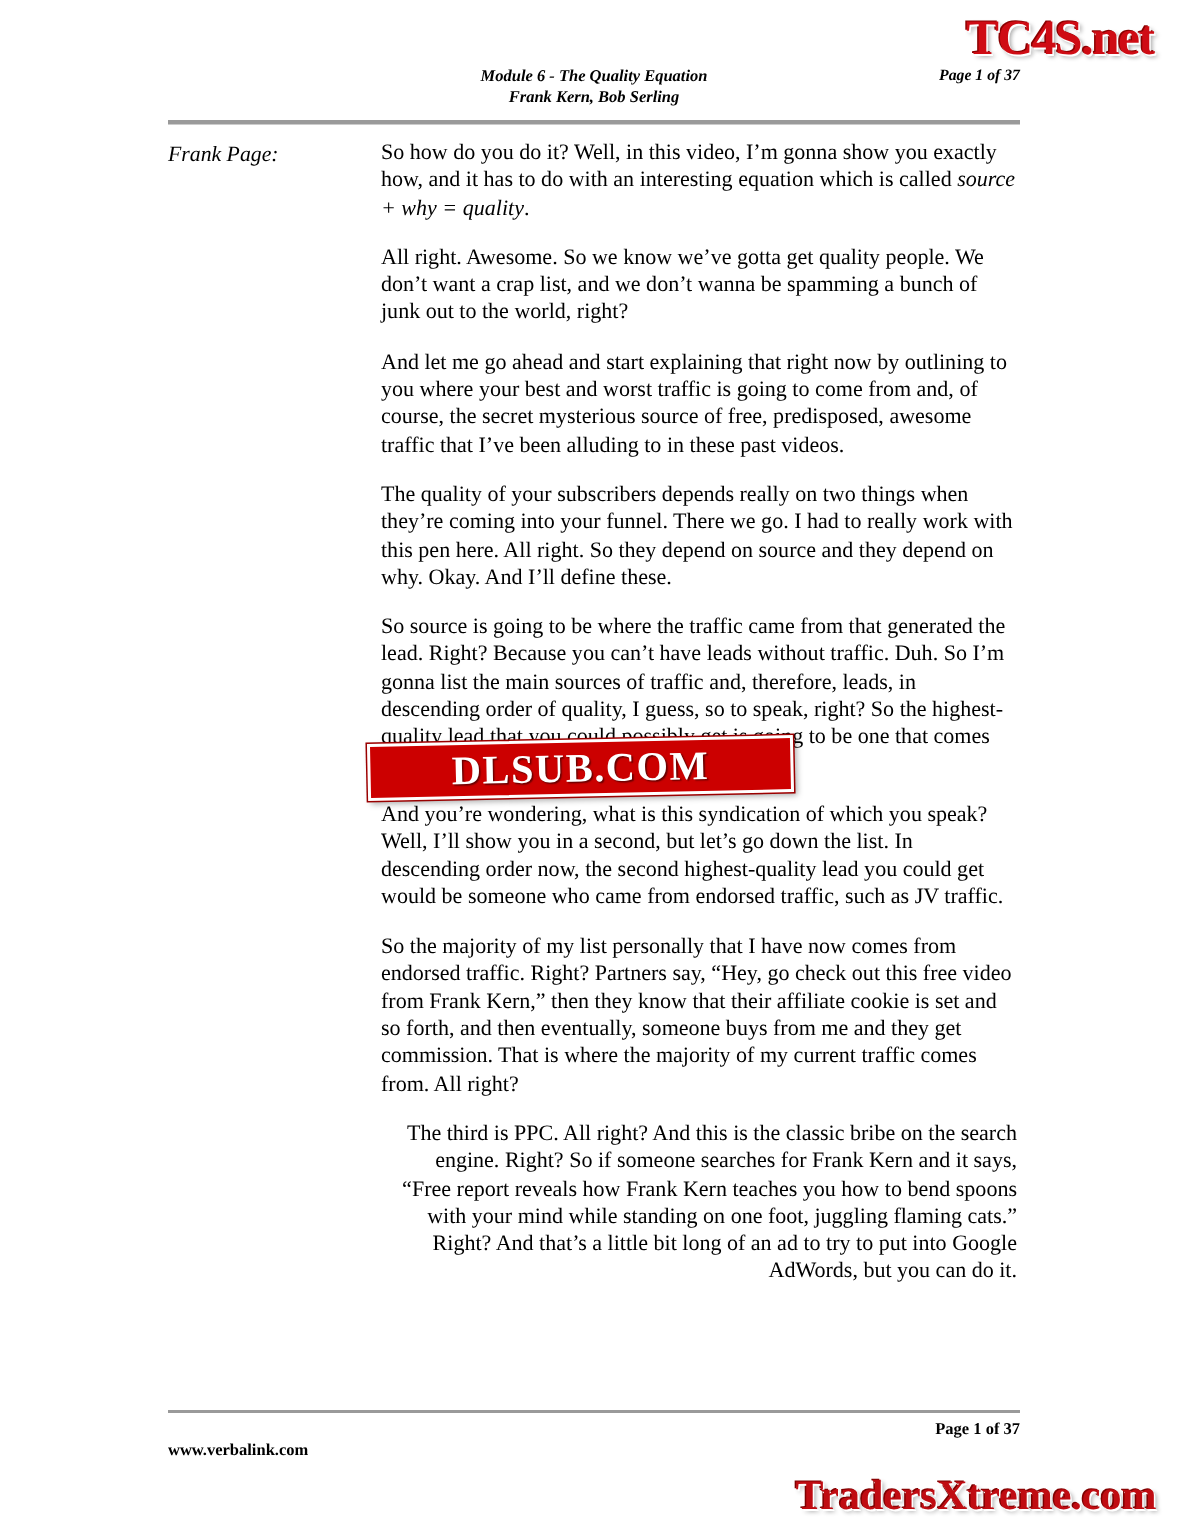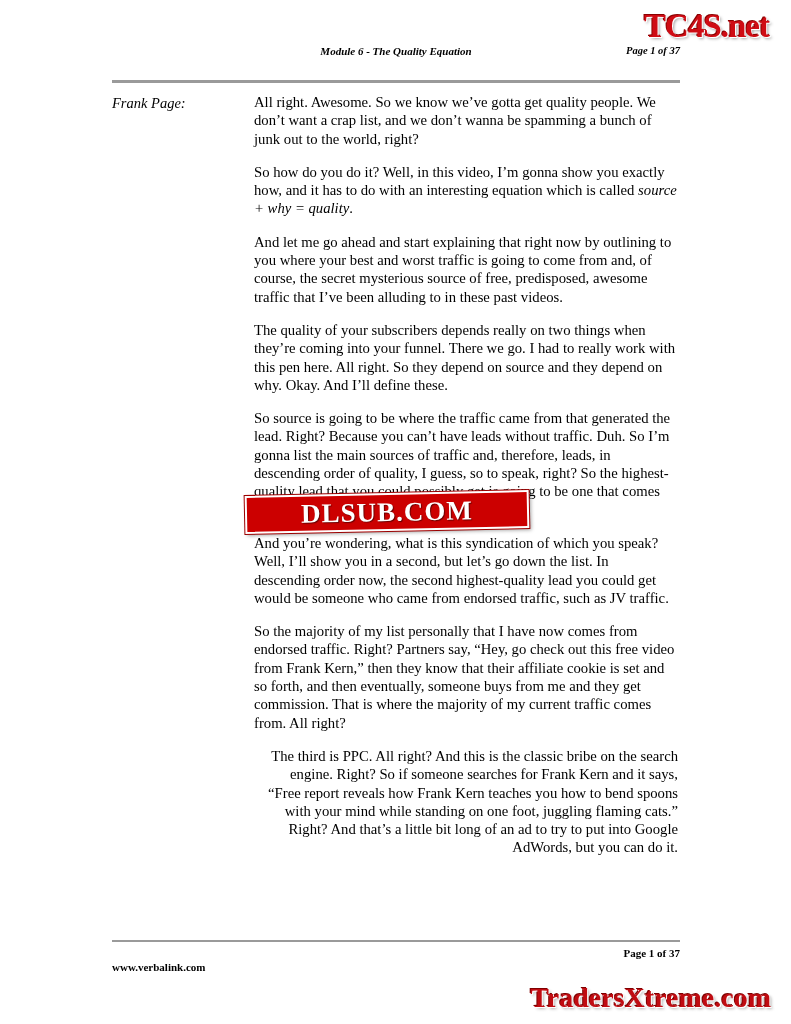--- a/index.html
+++ b/index.html
@@ -160,30 +160,31 @@
 </head>
 <body>
 
 <div class="page">
 
   <div class="wm-tc4s">TC4S.net</div>
 
   <div class="header">
     <div class="header-center">
       <div>Module 6 - The Quality Equation</div>
+      <div>Frank Kern, Bob Serling</div>
     </div>
     <div class="header-pageno">Page 1 of 37</div>
   </div>
   <div class="rule-top"></div>
 
   <div class="speaker">Frank Page:</div>
 
   <div class="transcript">
+    <p class="para">So how do you do it?  Well, in this video, I’m gonna show you exactly how, and it has to do with an interesting equation which is called <em>source + why = quality</em>.</p>
     <p class="para">All right.  Awesome.  So we know we’ve gotta get quality people.  We don’t want a crap list, and we don’t wanna be spamming a bunch of junk out to the world, right?</p>
-    <p class="para">So how do you do it?  Well, in this video, I’m gonna show you exactly how, and it has to do with an interesting equation which is called <em>source + why = quality</em>.</p>
     <p class="para">And let me go ahead and start explaining that right now by outlining to you where your best and worst traffic is going to come from and, of course, the secret mysterious source of free, predisposed, awesome traffic that I’ve been alluding to in these past videos.</p>
     <p class="para">The quality of your subscribers depends really on two things when they’re coming into your funnel.  There we go.  I had to really work with this pen here.  All right.  So they depend on source and they depend on why.  Okay.  And I’ll define these.</p>
     <p class="para">So source is going to be where the traffic came from that generated the lead.  Right?  Because you can’t have leads without traffic.  Duh.  So I’m gonna list the main sources of traffic and, therefore, leads, in descending order of quality, I guess, so to speak, right?  So the highest-quality lead that you could possibly get is going to be one that comes from syndication.  Okay?</p>
     <p class="para">And you’re wondering, what is this syndication of which you speak?  Well, I’ll show you in a second, but let’s go down the list.  In descending order now, the second highest-quality lead you could get would be someone who came from endorsed traffic, such as JV traffic.</p>
     <p class="para">So the majority of my list personally that I have now comes from endorsed traffic.  Right?  Partners say, “Hey, go check out this free video from Frank Kern,” then they know that their affiliate cookie is set and so forth, and then eventually, someone buys from me and they get commission.  That is where the majority of my current traffic comes from.  All right?</p>
     <p class="para">The third is PPC.  All right?  And this is the classic bribe on the search engine.  Right?  So if someone searches for Frank Kern and it says, “Free report reveals how Frank Kern teaches you how to bend spoons with your mind while standing on one foot, juggling flaming cats.”  Right?  And that’s a little bit long of an ad to try to put into Google AdWords, but you can do it.</p>
   </div>
 
   <div class="wm-dlsub">DLSUB.COM</div>
 

